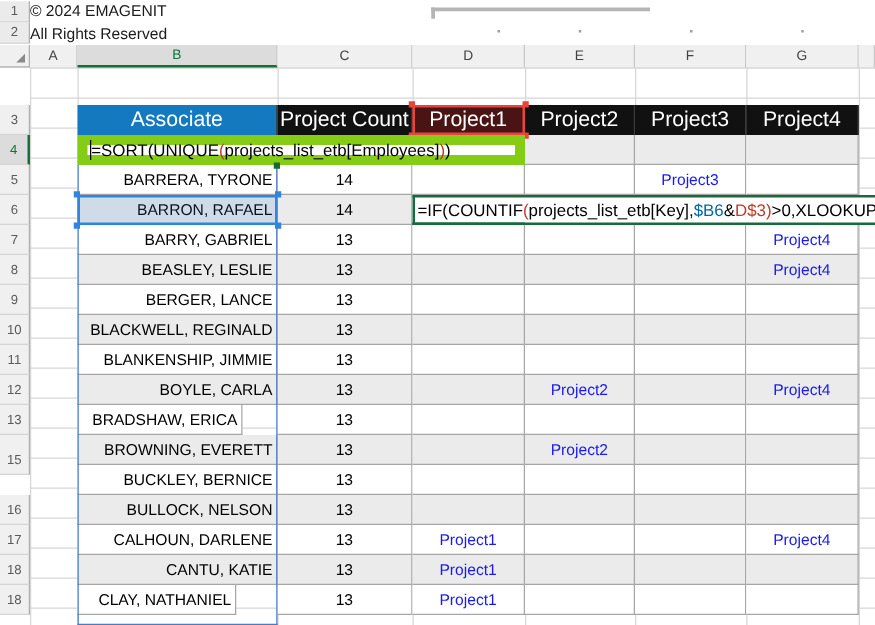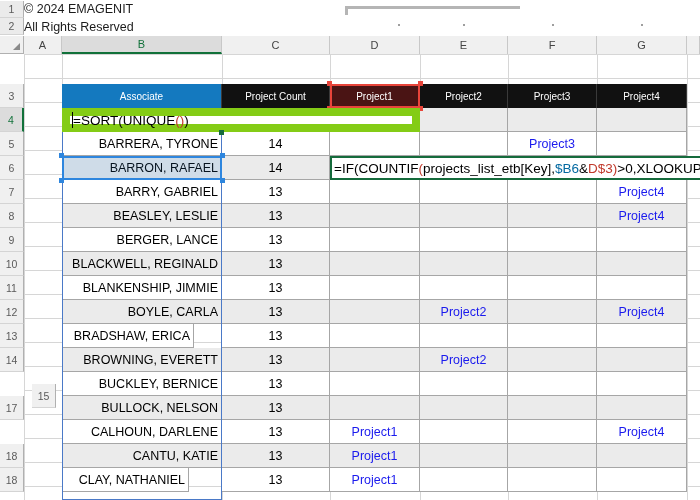--- a/index.html
+++ b/index.html
@@ -52,21 +52,21 @@
   .cell.r{justify-content:flex-end;}
   .cell.c{justify-content:center;}
   .cell.band{background:#ebebeb;}
   .cell.white{background:#ffffff;}
   .cell.bdr{border-right:1px solid #a6a6a6;border-bottom:1px solid #a6a6a6;}
   .proj{color:#1a1aee;}
 
   
   .thead{position:absolute;box-sizing:border-box;height:24px;
     display:flex;align-items:center;justify-content:center;
-    font-size:10px;color:#ffffff;background:#111111;border-right:1px solid #3a3a3a;}
+    font-size:17px;color:#ffffff;background:#111111;border-right:1px solid #3a3a3a;}
   .thead.assoc{background:#1479bf;}
   .thead.sel{background:#4a1414;}
 
   
   .gridline-v{position:absolute;width:1px;background:#d6d6d6;}
   .gridline-h{position:absolute;height:1px;background:#d6d6d6;}
 
   
   .edit-b4{position:absolute;box-sizing:border-box;background:#ffffff;
     border:8px solid #84cc16;z-index:60;display:flex;align-items:center;
@@ -231,23 +231,23 @@
       <div class="rowhdr" style="top: 132px; height: 24px;">5</div>
       <div class="rowhdr" style="top: 156px; height: 24px;">6</div>
       <div class="rowhdr" style="top: 180px; height: 24px;">7</div>
       <div class="rowhdr" style="top: 204px; height: 24px;">8</div>
       <div class="rowhdr" style="top: 228px; height: 24px;">9</div>
       <div class="rowhdr" style="top: 252px; height: 24px;">10</div>
       <div class="rowhdr" style="top: 276px; height: 24px;">11</div>
       <div class="rowhdr" style="top: 300px; height: 24px;">12</div>
       <div class="rowhdr" style="top: 324px; height: 24px;">13</div>
       <div class="rowhdr" style="top: 348px; height: 24px;">14</div>
-      <div class="rowhdr" style="top: 384px; height: 24px; margin-left: 32px;">15</div>
+      <div class="rowhdr" style="top: 356px; height: 24px;">15</div>
       <div class="rowhdr" style="top: 396px; height: 24px;">16</div>
-      <div class="rowhdr" style="top: 396px; height: 24px;">17</div>
+      <div class="rowhdr" style="top: 420px; height: 24px;">17</div>
       <div class="rowhdr" style="top: 444px; height: 24px;">18</div>
       <div class="rowhdr" style="top: 468px; height: 24px;">18</div>
     </div>
 
   <div class="colhdr-band"></div>
   <div class="corner">
     <i></i>
   </div>
   <div id="colheaders">
       <div class="colhdr" style="left: 24px; width: 38px;">A</div>
@@ -284,20 +284,21 @@
   <div class="handle h-blue" id="rb-tr" style="left: 220px; top: 153px;"></div>
   <div class="handle h-blue" id="rb-bl" style="left: 59px; top: 178px;"></div>
   <div class="handle h-blue" id="rb-br" style="left: 220px; top: 178px;"></div>
 
   <div class="edit-b4" id="editB4" style="left: 62px; top: 108px; width: 358px; height: 24px;">
       <span class="caret"></span>
       <span>=SORT</span>
       <span>(</span>
       <span>UNIQUE</span>
       <span class="p-red">(</span>
+      <span>projects_list_etb[Employees]</span>
       <span class="p-red">)</span>
       <span>)</span>
     </div>
   <div class="fillsq" id="fillB4" style="left: 219px; top: 130px;"></div>
   <div class="edit-d6" id="editD6" style="left: 330px; top: 156px; width: 370px; height: 24px;">
       <span>=IF</span>
       <span>(</span>
       <span>COUNTIF</span>
       <span class="p-red">(</span>
       <span>projects_list_etb[Key],</span>

